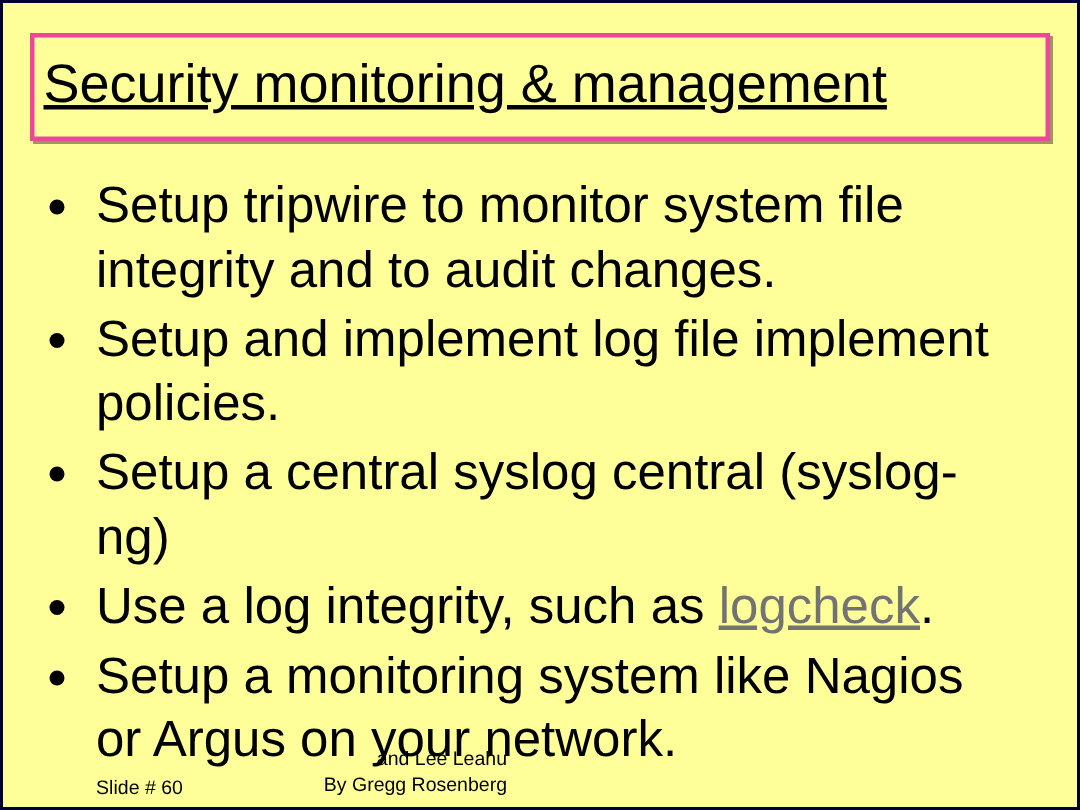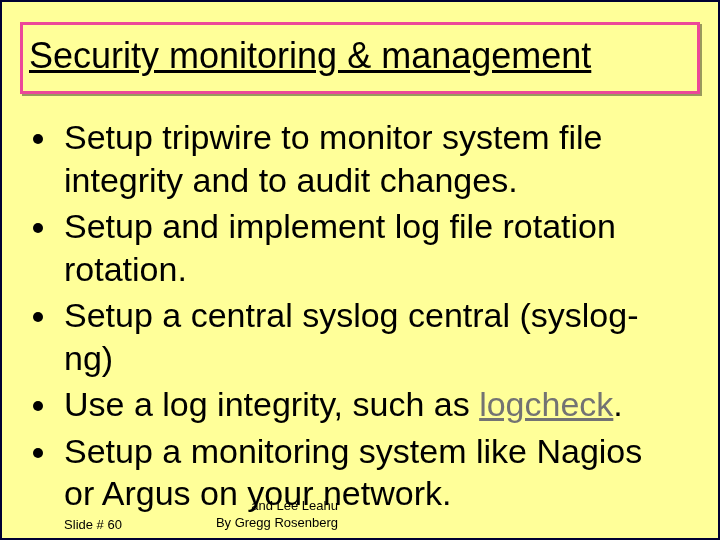--- a/index.html
+++ b/index.html
@@ -77,21 +77,21 @@
 
 <div class="title-box">
   <h1>Security monitoring &amp; management</h1>
 </div>
 
 <ul class="bullets">
   <li>
     <span>Setup tripwire to monitor system file integrity and to audit changes.</span>
   </li>
   <li>
-    <span>Setup and implement log file rotation rotation.</span>
+    <span>Setup and implement log file implement policies.</span>
   </li>
   <li>
     <span>Setup a central syslog central (syslog-ng)</span>
   </li>
   <li>
     <span>Use a log integrity, such as </span><span class="link">logcheck</span><span>.</span>
   </li>
   <li>
     <span>Setup a monitoring system like Nagios or Argus on your network.</span>
   </li>

